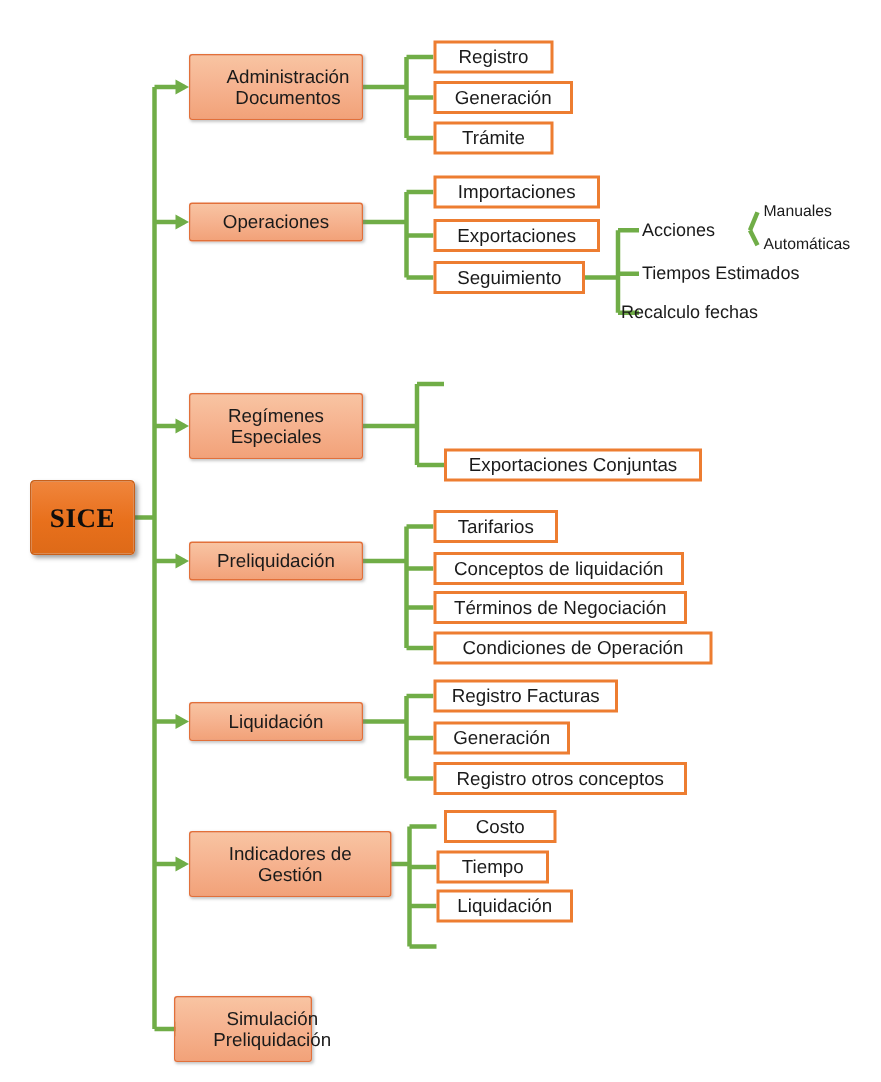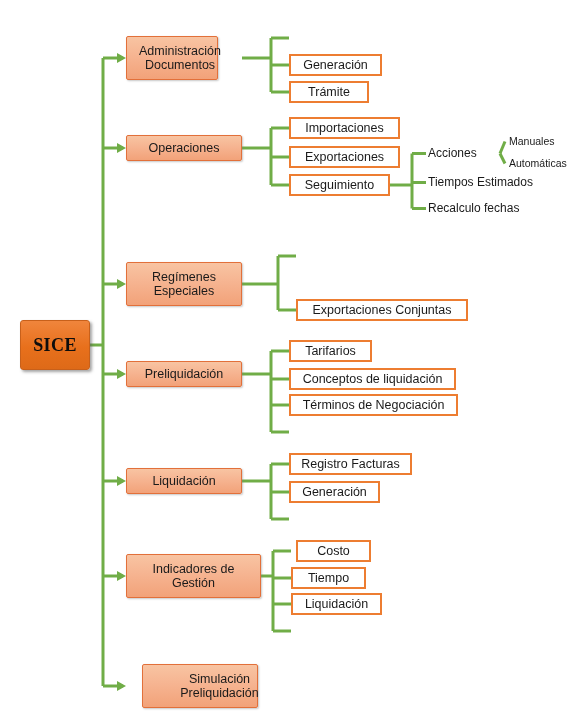--- a/index.html
+++ b/index.html
@@ -127,43 +127,46 @@
       <line x1="242" y1="576" x2="273" y2="576" stroke="#70AD47" stroke-width="3" stroke-linecap="butt"></line>
       <line x1="273" y1="551" x2="273" y2="631" stroke="#70AD47" stroke-width="3" stroke-linecap="butt"></line>
       <line x1="273" y1="551" x2="291" y2="551" stroke="#70AD47" stroke-width="3" stroke-linecap="butt"></line>
       <line x1="273" y1="578" x2="291" y2="578" stroke="#70AD47" stroke-width="3" stroke-linecap="butt"></line>
       <line x1="273" y1="604" x2="291" y2="604" stroke="#70AD47" stroke-width="3" stroke-linecap="butt"></line>
       <line x1="273" y1="631" x2="291" y2="631" stroke="#70AD47" stroke-width="3" stroke-linecap="butt"></line>
       <line x1="103" y1="686" x2="123" y2="686" stroke="#70AD47" stroke-width="3" stroke-linecap="butt"></line>
       <polygon points="117,681 126,686 117,691" fill="#70AD47"></polygon>
     </svg>
 <div class="node root" style="left: 20px; top: 320px; width: 70px; height: 50px;">SICE</div>
-    <div class="node branch" style="left: 126px; top: 36px; width: 92px; height: 44px; padding-left: 16px;">Administración
+    <div class="node branch" style="left: 126px; top: 36px; width: 116px; height: 44px; padding-left: 16px;">Administración
 Documentos</div>
+    <div class="node leaf" style="left: 289px; top: 27px; width: 80px; height: 22px;">Registro</div>
     <div class="node leaf" style="left: 289px; top: 54px; width: 93px; height: 22px;">Generación</div>
     <div class="node leaf" style="left: 289px; top: 81px; width: 80px; height: 22px;">Trámite</div>
     <div class="node branch" style="left: 126px; top: 135px; width: 116px; height: 26px;">Operaciones</div>
     <div class="node leaf" style="left: 289px; top: 117px; width: 111px; height: 22px;">Importaciones</div>
     <div class="node leaf" style="left: 289px; top: 146px; width: 111px; height: 22px;">Exportaciones</div>
     <div class="node leaf" style="left: 289px; top: 174px; width: 101px; height: 22px;">Seguimiento</div>
     <div class="node plain" style="left: 428px; top: 145px; width: 60px; height: 17px;">Acciones</div>
     <div class="node plain tiny" style="left: 509px; top: 134px; width: 66px; height: 15px;">Manuales</div>
     <div class="node plain tiny" style="left: 509px; top: 156px; width: 74px; height: 15px;">Automáticas</div>
     <div class="node plain" style="left: 428px; top: 174px; width: 120px; height: 17px;">Tiempos Estimados</div>
-    <div class="node plain" style="left: 428px; top: 200px; width: 110px; height: 17px;">Recalculo fechas</div>
+    <div class="node plain" style="left: 414px; top: 200px; width: 110px; height: 17px;">Recalculo fechas</div>
     <div class="node branch" style="left: 126px; top: 262px; width: 116px; height: 44px;">Regímenes
 Especiales</div>
     <div class="node leaf" style="left: 296px; top: 299px; width: 172px; height: 22px;">Exportaciones Conjuntas</div>
     <div class="node branch" style="left: 126px; top: 361px; width: 116px; height: 26px;">Preliquidación</div>
     <div class="node leaf" style="left: 289px; top: 340px; width: 83px; height: 22px;">Tarifarios</div>
     <div class="node leaf" style="left: 289px; top: 368px; width: 167px; height: 22px;">Conceptos de liquidación</div>
     <div class="node leaf" style="left: 289px; top: 394px; width: 169px; height: 22px;">Términos de Negociación</div>
+    <div class="node leaf" style="left: 289px; top: 421px; width: 186px; height: 22px;">Condiciones de Operación</div>
     <div class="node branch" style="left: 126px; top: 468px; width: 116px; height: 26px;">Liquidación</div>
     <div class="node leaf" style="left: 289px; top: 453px; width: 123px; height: 22px;">Registro Facturas</div>
     <div class="node leaf" style="left: 289px; top: 481px; width: 91px; height: 22px;">Generación</div>
+    <div class="node leaf" style="left: 289px; top: 508px; width: 169px; height: 22px;">Registro otros conceptos</div>
     <div class="node branch" style="left: 126px; top: 554px; width: 135px; height: 44px; text-align: center;">Indicadores de
 Gestión</div>
     <div class="node leaf" style="left: 296px; top: 540px; width: 75px; height: 22px;">Costo</div>
     <div class="node leaf" style="left: 291px; top: 567px; width: 75px; height: 22px;">Tiempo</div>
     <div class="node leaf" style="left: 291px; top: 593px; width: 91px; height: 22px;">Liquidación</div>
-    <div class="node branch" style="left: 142px; top: 664px; width: 116px; height: 44px; padding-left: 39px;">Simulación
+    <div class="node branch" style="left: 116px; top: 664px; width: 92px; height: 44px; padding-left: 39px;">Simulación
 Preliquidación</div>
   </div>
 
 </body></html>

